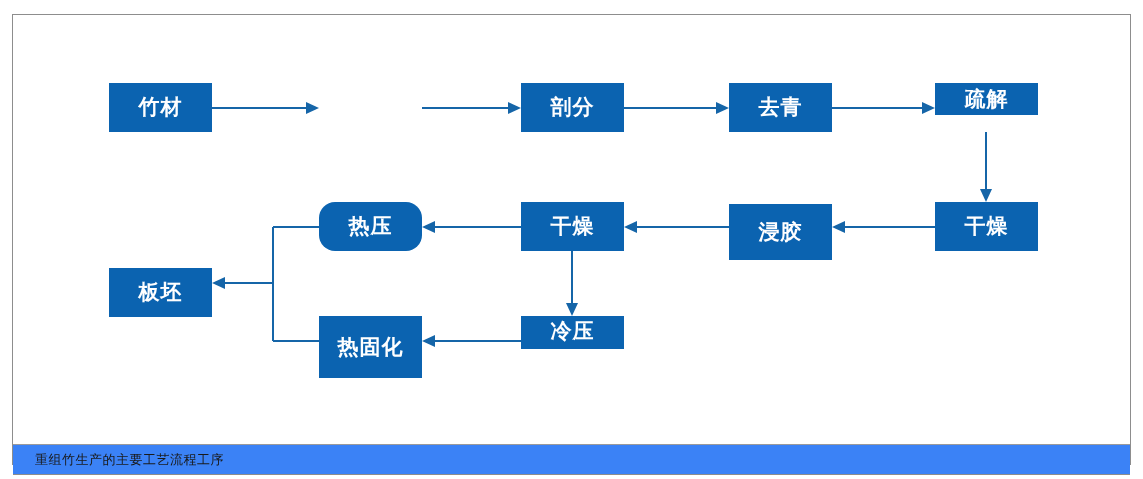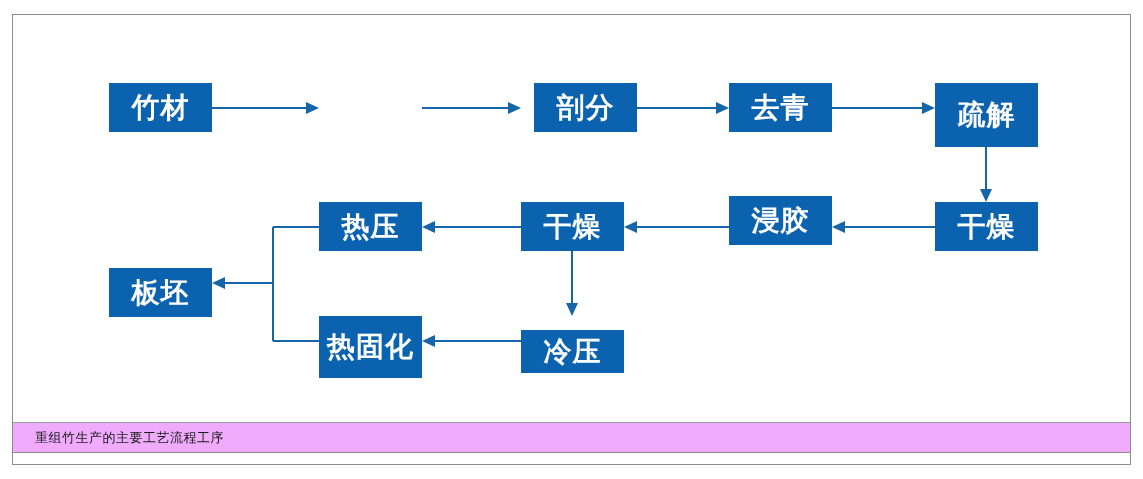--- a/index.html
+++ b/index.html
@@ -34,34 +34,34 @@
     width: 1143px;
     height: 479px;
   }
   .node {
     position: absolute;
     background: #0B63B0;
     color: #ffffff;
     display: flex;
     align-items: center;
     justify-content: center;
-    font-size: 28px;
+    font-size: 21px;
     font-weight: bold;
     letter-spacing: 1px;
     line-height: 1;
     box-sizing: border-box;
     user-select: none;
   }
   #caption-bar {
     position: absolute;
     left: 13px;
-    top: 422px;
+    top: 444px;
     width: 1117px;
     height: 31px;
-    background: #f0abfc;
+    background: #3b82f6;
     border-top: 1px solid #9a9a9c;
     border-bottom: 1px solid #8d8d8d;
     box-sizing: border-box;
     display: flex;
     align-items: center;
   }
   #caption-text {
     font-size: 13px;
     color: #1a1a1a;
     padding-left: 22px;
@@ -143,30 +143,30 @@
       <g>
         <line class="edge-line" x1="319" y1="227" x2="273" y2="227"></line>
         <line class="edge-line" x1="319" y1="341" x2="273" y2="341"></line>
         <line class="edge-line" x1="273" y1="227" x2="273" y2="341"></line>
         <line class="edge-line" x1="273" y1="283" x2="221" y2="283"></line>
         <polygon class="edge-head" points="212,283 225,277 225,289"></polygon>
       </g>
     </svg>
 
     <div class="node" style="left:109px;top:83px;width:103px;height:49px;">竹材</div>
-    <div class="node" style="left:534px;top:83px;width:103px;height:49px;">剖分</div>
+    <div class="node" style="left:521px;top:83px;width:103px;height:49px;">剖分</div>
     <div class="node" style="left:729px;top:83px;width:103px;height:49px;">去青</div>
-    <div class="node" style="left:935px;top:83px;width:103px;height:64px;">疏解</div>
+    <div class="node" style="left:935px;top:83px;width:103px;height:32px;">疏解</div>
 
     <div class="node" style="left:935px;top:202px;width:103px;height:49px;">干燥</div>
-    <div class="node" style="left:729px;top:196px;width:103px;height:49px;">浸胶</div>
+    <div class="node" style="left:729px;top:204px;width:103px;height:56px;">浸胶</div>
     <div class="node" style="left:521px;top:202px;width:103px;height:49px;">干燥</div>
-    <div class="node" style="left:319px;top:202px;width:103px;height:49px;">热压</div>
+    <div class="node" style="left:319px;top:202px;width:103px;height:49px;border-radius:16px;">热压</div>
 
-    <div class="node" style="left:521px;top:330px;width:103px;height:43px;">冷压</div>
+    <div class="node" style="left:521px;top:316px;width:103px;height:33px;font-family:Liberation Mono, monospace;">冷压</div>
     <div class="node" style="left:319px;top:316px;width:103px;height:62px;">热固化</div>
 
     <div class="node" style="left:109px;top:258px;width:103px;height:49px;margin-top:10px;">板坯</div>
 
   </div>
 
   <div id="caption-bar">
     <span id="caption-text">重组竹生产的主要工艺流程工序</span>
   </div>
 

